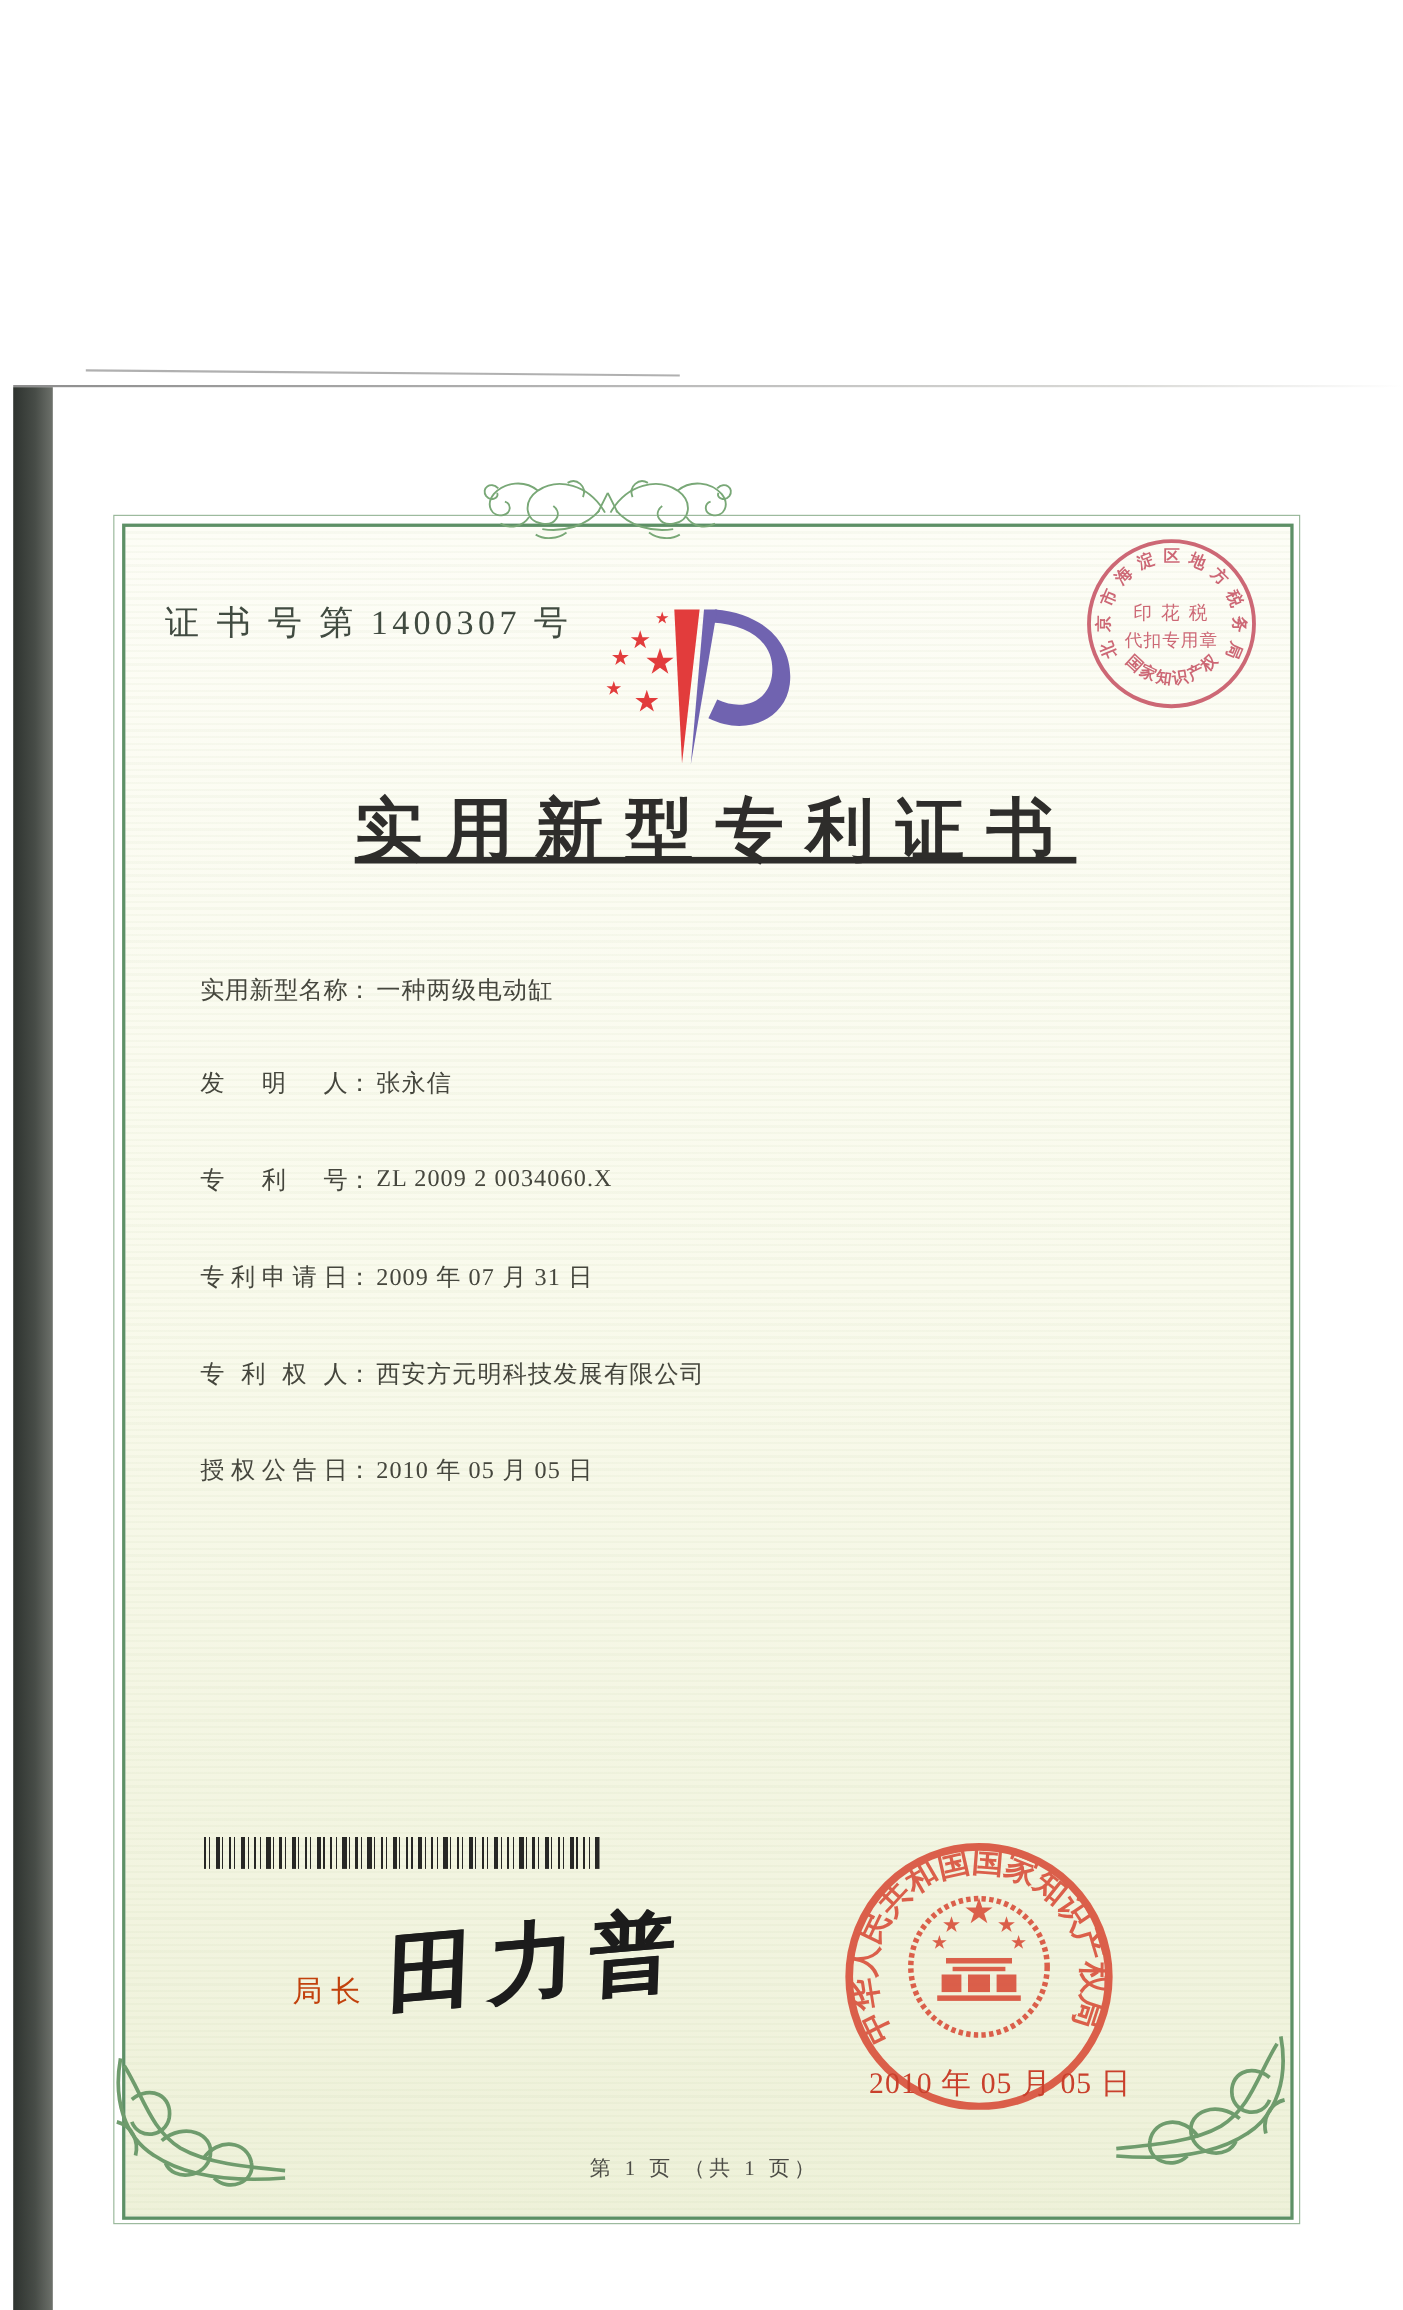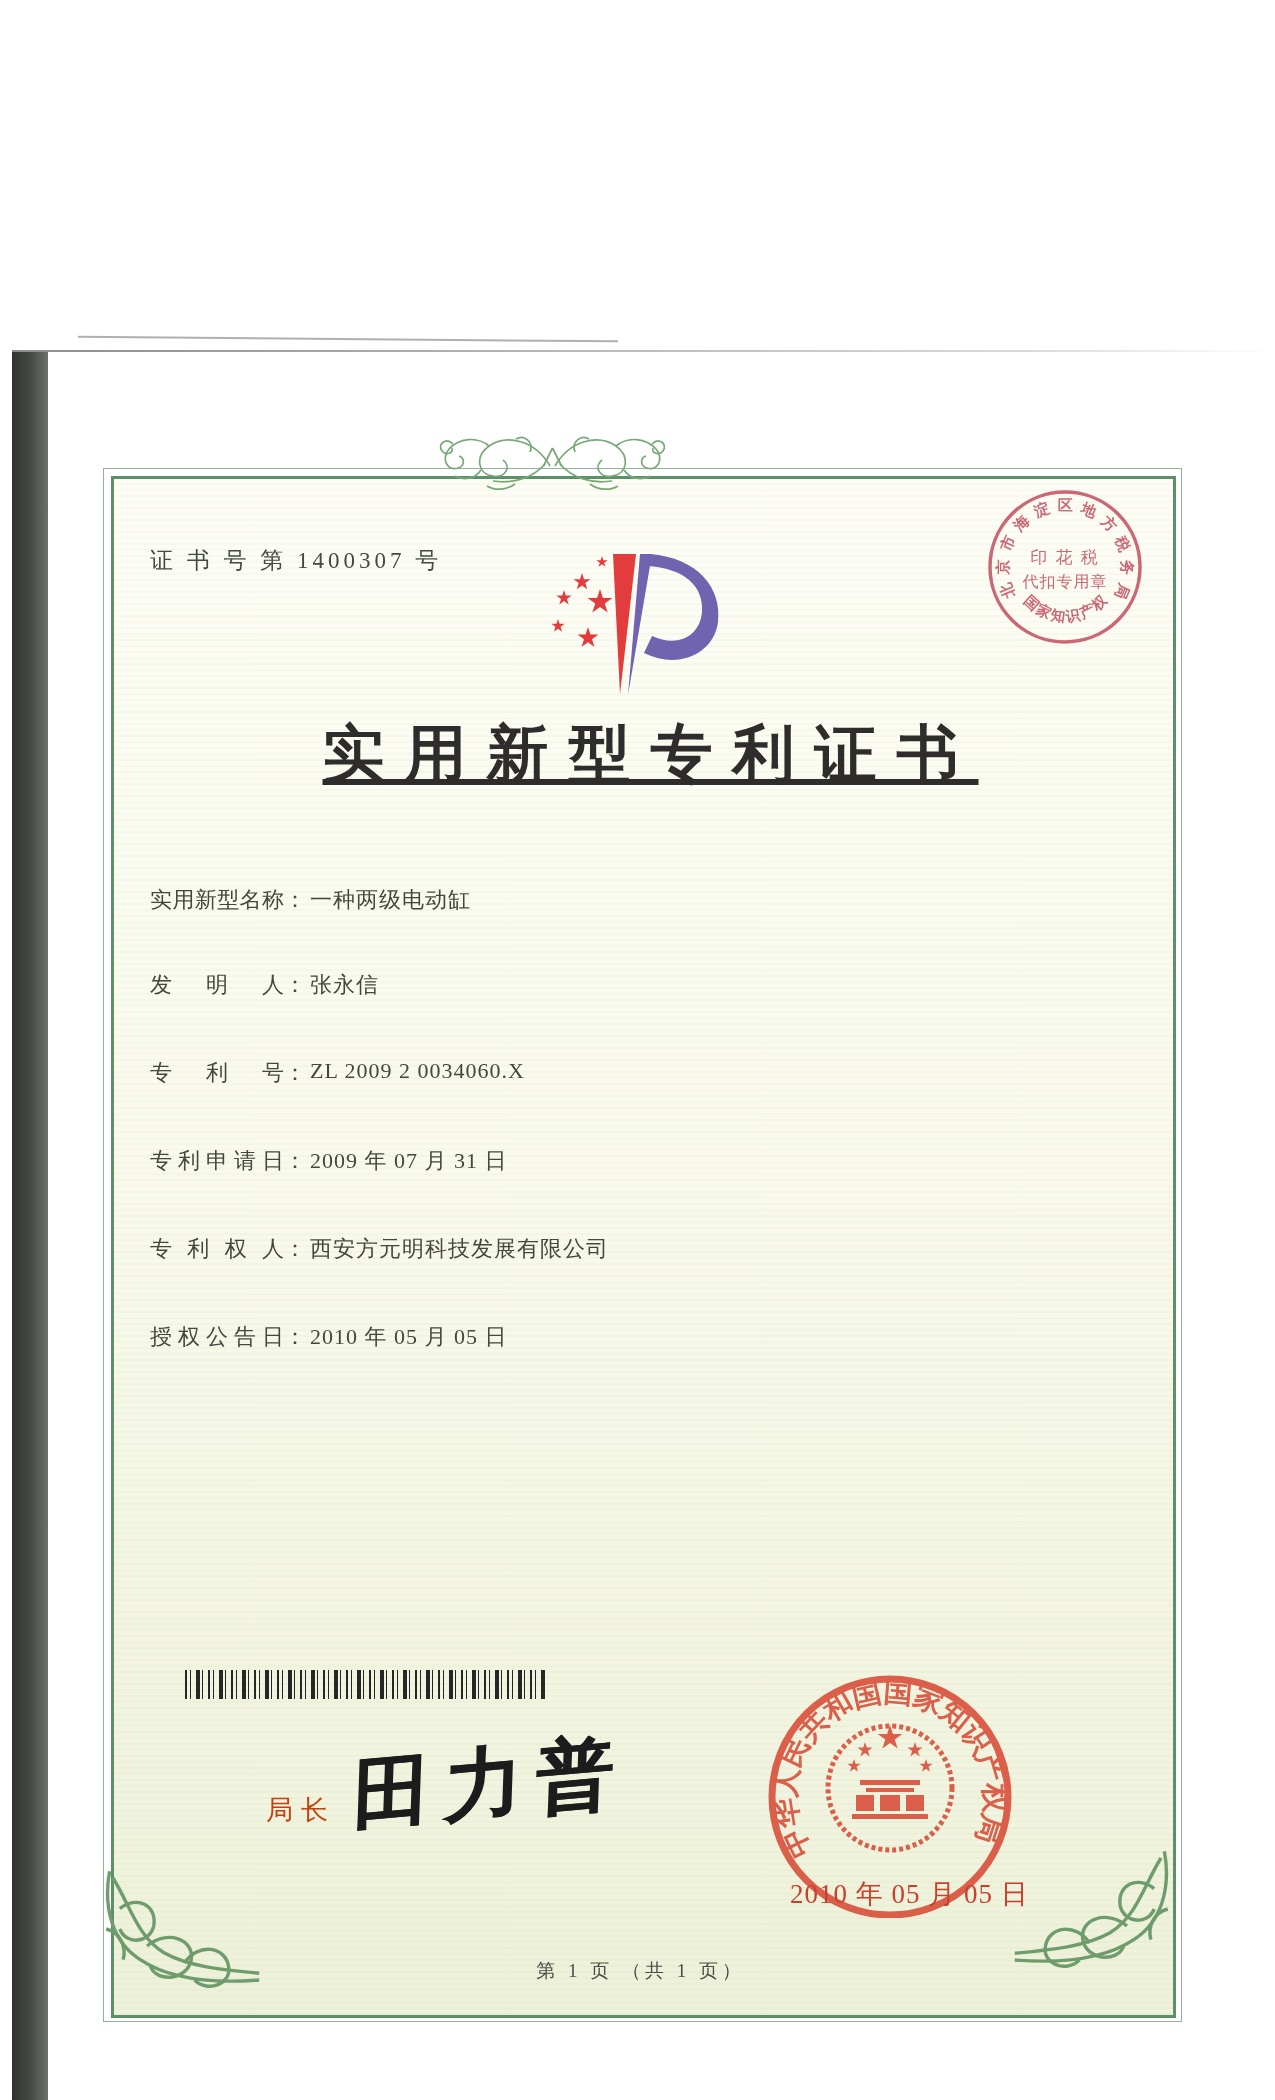--- a/index.html
+++ b/index.html
@@ -17,28 +17,28 @@
 
   
   .frame-outer{left:103px;top:468px;width:1077px;height:1552px;
     border:1px solid #93b394;}
   .frame-inner{left:111px;top:476px;width:1059px;height:1536px;
     border:3px solid #5d9066;
     background:
       repeating-linear-gradient(0deg, rgba(150,175,120,.055) 0 2px, rgba(255,255,255,0) 2px 6px),
       linear-gradient(180deg,#fdfdf6 0%,#f9faec 45%,#eef1d9 100%);}
 
-  .cert-no{left:150px;top:545px;font-size:23px;letter-spacing:4px;color:#414b41;}
+  .cert-no{left:150px;top:545px;font-size:31px;letter-spacing:4px;color:#414b41;}
 
   .title{left:111px;top:712px;width:1059px;text-align:center;
     font-size:62px;font-weight:600;letter-spacing:20px;color:#2e2d2b;text-indent:20px;text-decoration:underline;}
 
   .field-row{left:150px;width:780px;height:30px;font-size:22px;color:#45463d;}
   .field-label{display:inline-block;width:134px;text-align:justify;text-align-last:justify;
-    vertical-align:top;}
+    vertical-align:top;margin-left:32px;}
   .field-colon{display:inline-block;vertical-align:top;}
   .field-value{display:inline-block;vertical-align:top;letter-spacing:1px;margin-left:4px;}
 
   .body-text{left:148px;top:1390px;width:770px;font-size:20px;line-height:38.5px;color:#4c4e45;}
   .body-text p{margin:0;text-indent:2em;}
 
   .barcode{left:185px;top:1670px;width:360px;height:29px;opacity:.92;
     background:
       repeating-linear-gradient(90deg,#151515 0 2px,rgba(0,0,0,0) 2px 5px,#151515 5px 6px,rgba(0,0,0,0) 6px 11px,#151515 11px 15px,rgba(0,0,0,0) 15px 17px,#151515 17px 18px,rgba(0,0,0,0) 18px 23px);}
 

